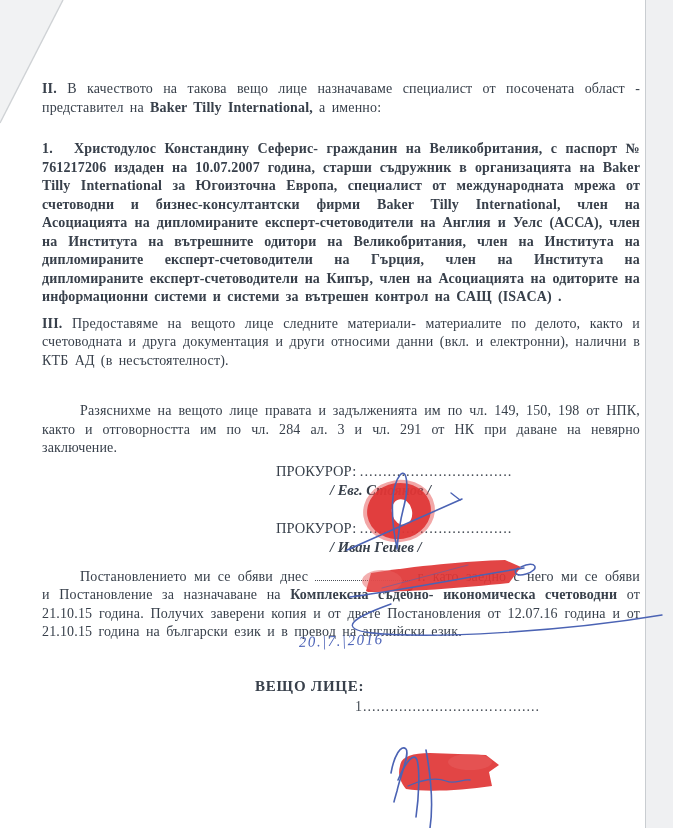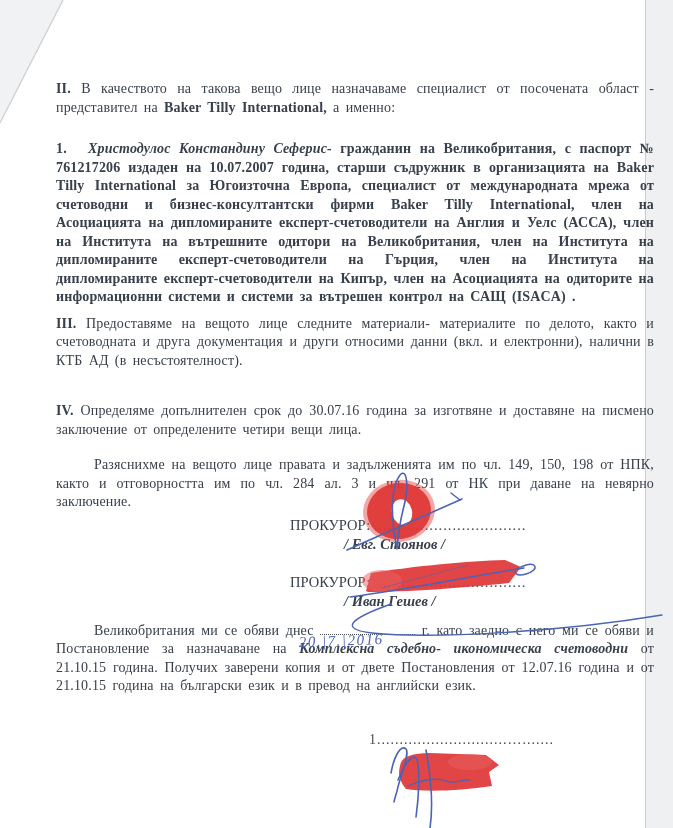--- a/index.html
+++ b/index.html
@@ -9,26 +9,26 @@
     background:#ffffff;
     overflow:hidden;
     font-family:"Liberation Serif","DejaVu Serif",serif;
     color:#38404b;
   }
   .scan-band{
     position:absolute;top:0;right:0;width:27px;height:828px;
     background:#eff0f2;border-left:1px solid #c9cdd1;
   }
   .content{
-    position:absolute;left:56px;top:80px;width:598px;
+    position:absolute;left:42px;top:80px;width:598px;
     font-size:14px;line-height:18.5px;
   }
   .para{ text-align:justify; word-spacing:2.6px; letter-spacing:.15px; margin:0; }
   .b{font-weight:bold;}
-  .i{font-style:italic;margin-top:28px;}
+  .i{margin-top:28px;}
   .p2{margin-bottom:23px;}
   .p1{margin-bottom:8px;}
   .p3{margin-bottom:32px;}
   .p4{margin-bottom:17px;}
   .p5{margin-bottom:4px;text-indent:38px;}
   .sig-block{margin:0;}
   .sig-label-line{margin-left:234px;line-height:19px;font-size:14.5px;white-space:nowrap;}
   .sig-dots{letter-spacing:1px;color:#454c55;}
   .sig-name{margin-left:288px;line-height:19px;font-weight:bold;font-style:italic;font-size:14.5px;}
   .sig-block-2{margin-top:19px;}
@@ -50,45 +50,45 @@
   <div class="scan-band"></div>
 
   <div class="content">
 
     <p class="para p2"><span class="b">II.</span><span> В качеството на такова вещо лице назначаваме специалист от посочената област - представител на </span><span class="b">Baker Tilly International,</span><span> а именно:</span></p>
 
     <p class="para p1"><span class="b">1.  </span><span class="b i">Христодулос Констандину Сеферис-</span><span class="b"> гражданин на Великобритания, с паспорт № 761217206 издаден на 10.07.2007 година, старши съдружник в организацията на Baker Tilly International за Югоизточна Европа, специалист от международната мрежа от счетоводни и бизнес-консултантски фирми Baker Tilly International, член на Асоциацията на дипломираните експерт-счетоводители на Англия и Уелс (АССА), член на Института на вътрешните одитори на Великобритания, член на Института на дипломираните експерт-счетоводители на Гърция, член на Института на дипломираните експерт-счетоводители на Кипър, член на Асоциацията на одиторите на информационни системи и системи за вътрешен контрол на САЩ (ISACA) .</span></p>
 
     <p class="para p3"><span class="b">III.</span><span> Предоставяме на вещото лице следните материали- материалите по делото, както и счетоводната и друга документация и други относими данни (вкл. и електронни), налични в КТБ АД (в несъстоятелност).</span></p>
 
-    <p class="para p4"><span class="b">IV.</span><span> Определяме допълнителен срок до 30.07.16 година за изготвяне и доставяне на писмено заключение от определените четири вещи лица.</span></p>
 
     <p class="para p5"><span>Разяснихме на вещото лице правата и задълженията им по чл. 149, 150, 198 от НПК, както и отговорността им по чл. 284 ал. 3 и чл. 291 от НК при даване на невярно заключение.</span></p>
 
     <div class="sig-block">
       <div class="sig-label-line">
         <span>ПРОКУРОР:</span>
         <span class="sig-dots">.................................</span>
       </div>
       <div class="sig-name">/ Евг. Стоянов /</div>
     </div>
 
     <div class="sig-block sig-block-2">
       <div class="sig-label-line">
         <span>ПРОКУРОР:</span>
         <span class="sig-dots">.................................</span>
       </div>
       <div class="sig-name">/ Иван Гешев /</div>
     </div>
 
     <p class="para announce">
-      <span>Великобритания ми се обяви днес </span><span class="dotline"></span><span> г. като заедно с него ми се обяви и Постановление за назначаване на </span><span class="b i">Комплексна съдебно- икономическа счетоводни</span><span> от 21.10.15 година. Получих заверени копия и от двете Постановления от 12.07.16 година и от 21.10.15 година на български език и в превод на английски език.</span>
+      <span>Постановлението ми се обяви днес </span><span class="dotline"></span><span> г. като заедно с него ми се обяви и Постановление за назначаване на </span><span class="b i">Комплексна съдебно- икономическа счетоводни</span><span> от 21.10.15 година. Получих заверени копия и от двете Постановления от 12.07.16 година и от 21.10.15 година на български език и в превод на английски език.</span>
     </p>
 
     <div class="expert-block">
+      <div class="expert-label">ВЕЩО ЛИЦЕ:</div>
       <div class="expert-line">
         <span>1</span><span>.............................….......</span>
       </div>
     </div>
 
   </div>
 
   <svg class="overlay" width="673" height="828" viewBox="0 0 673 828">
 
     <polygon points="0,0 63,0 0,123" fill="#f1f2f3"></polygon>

